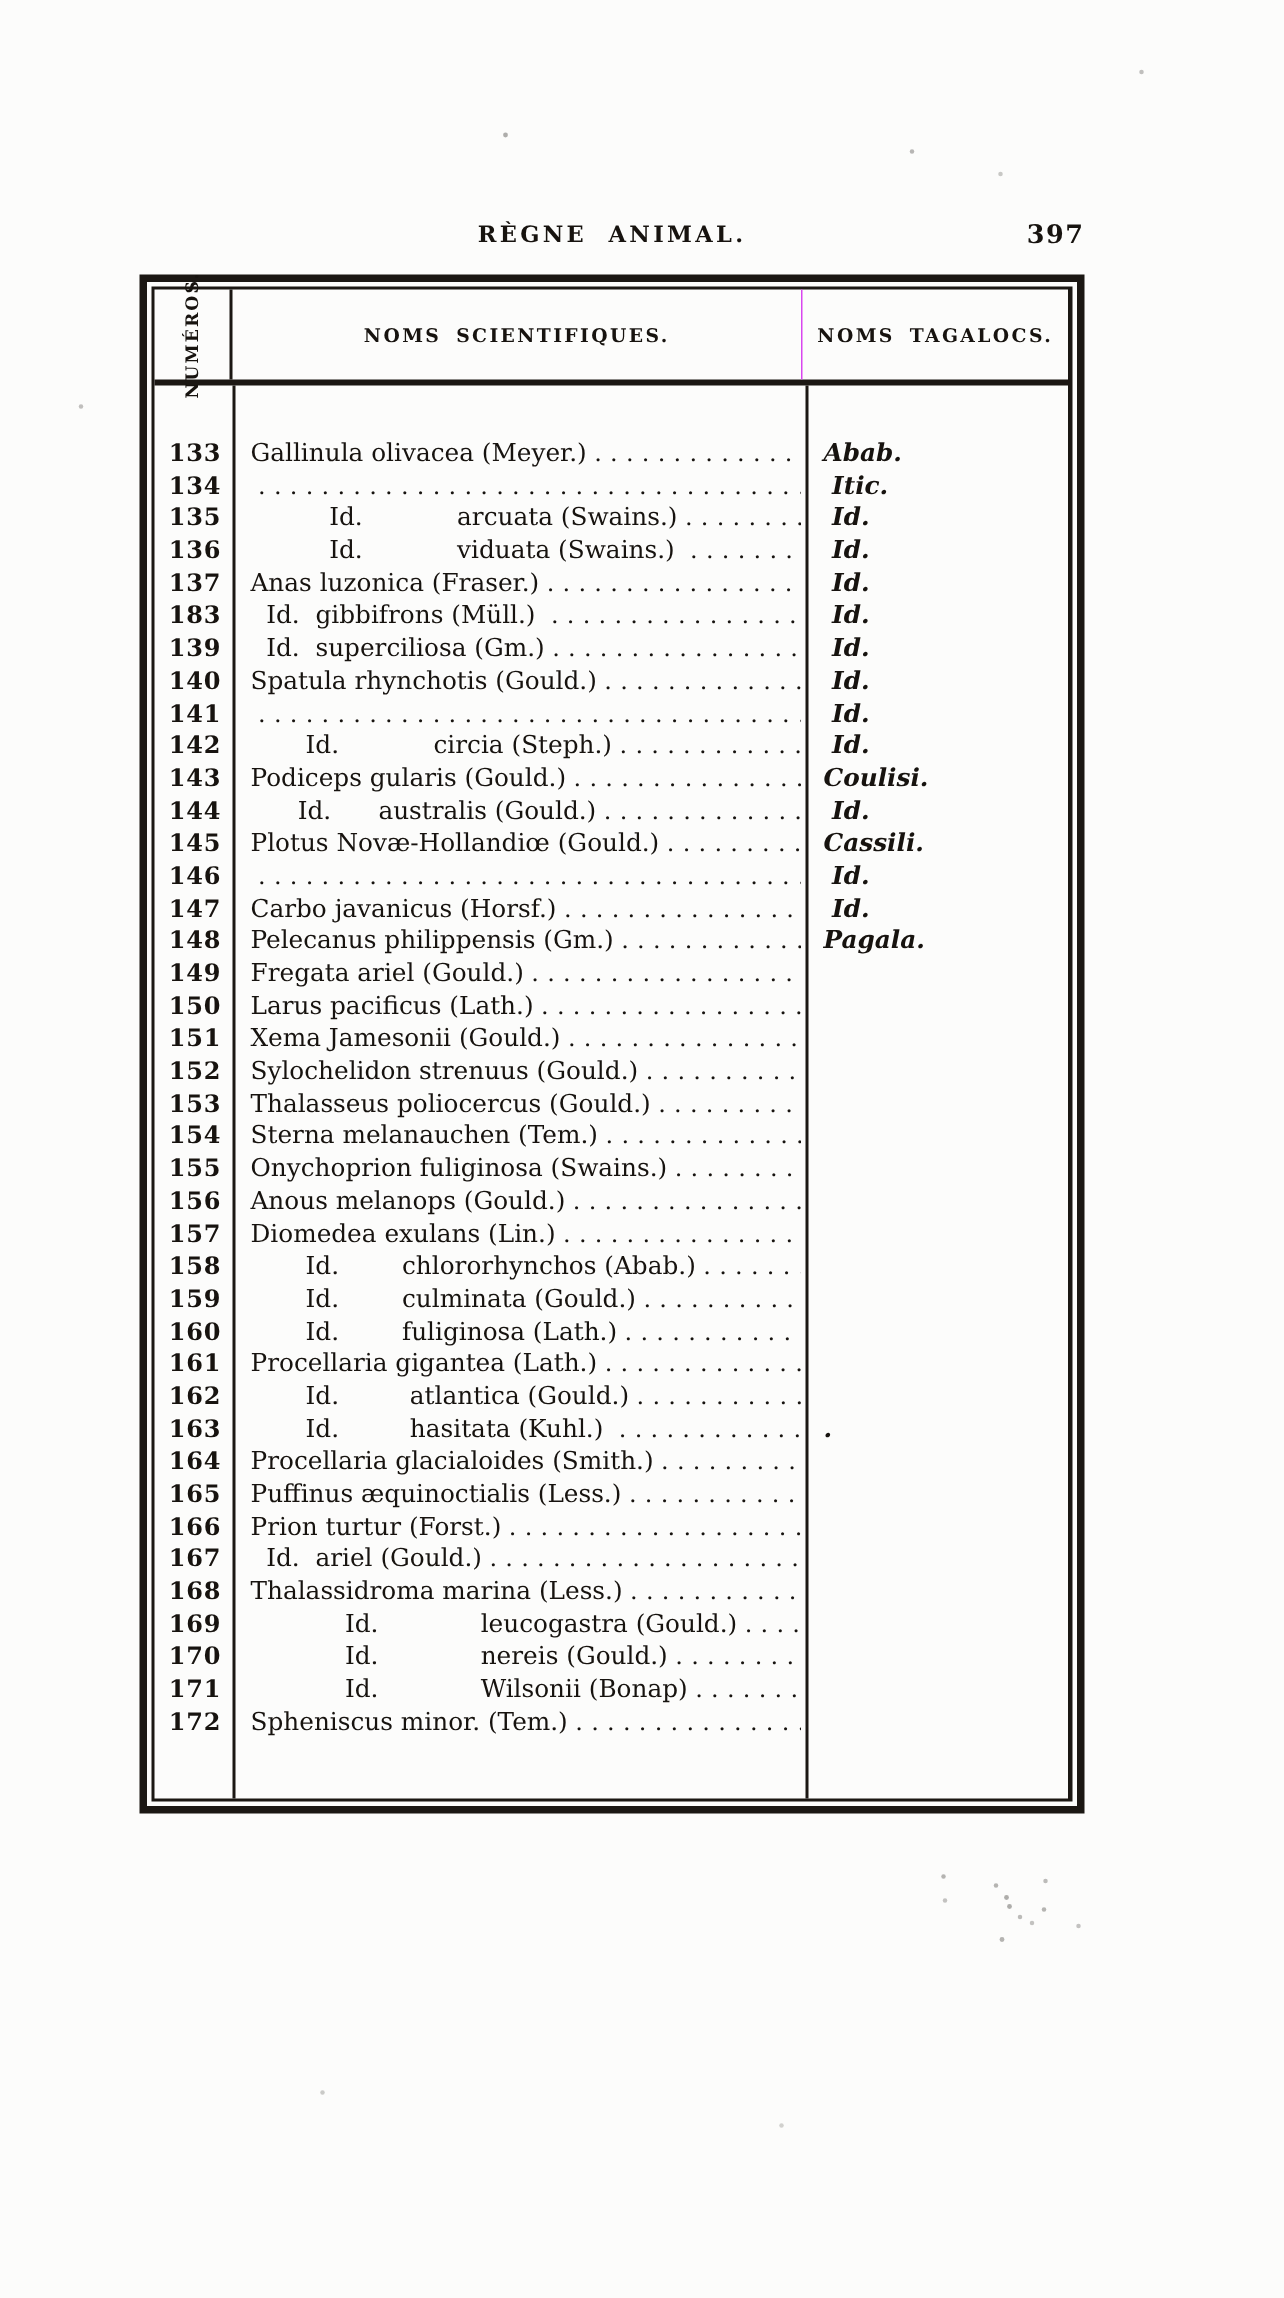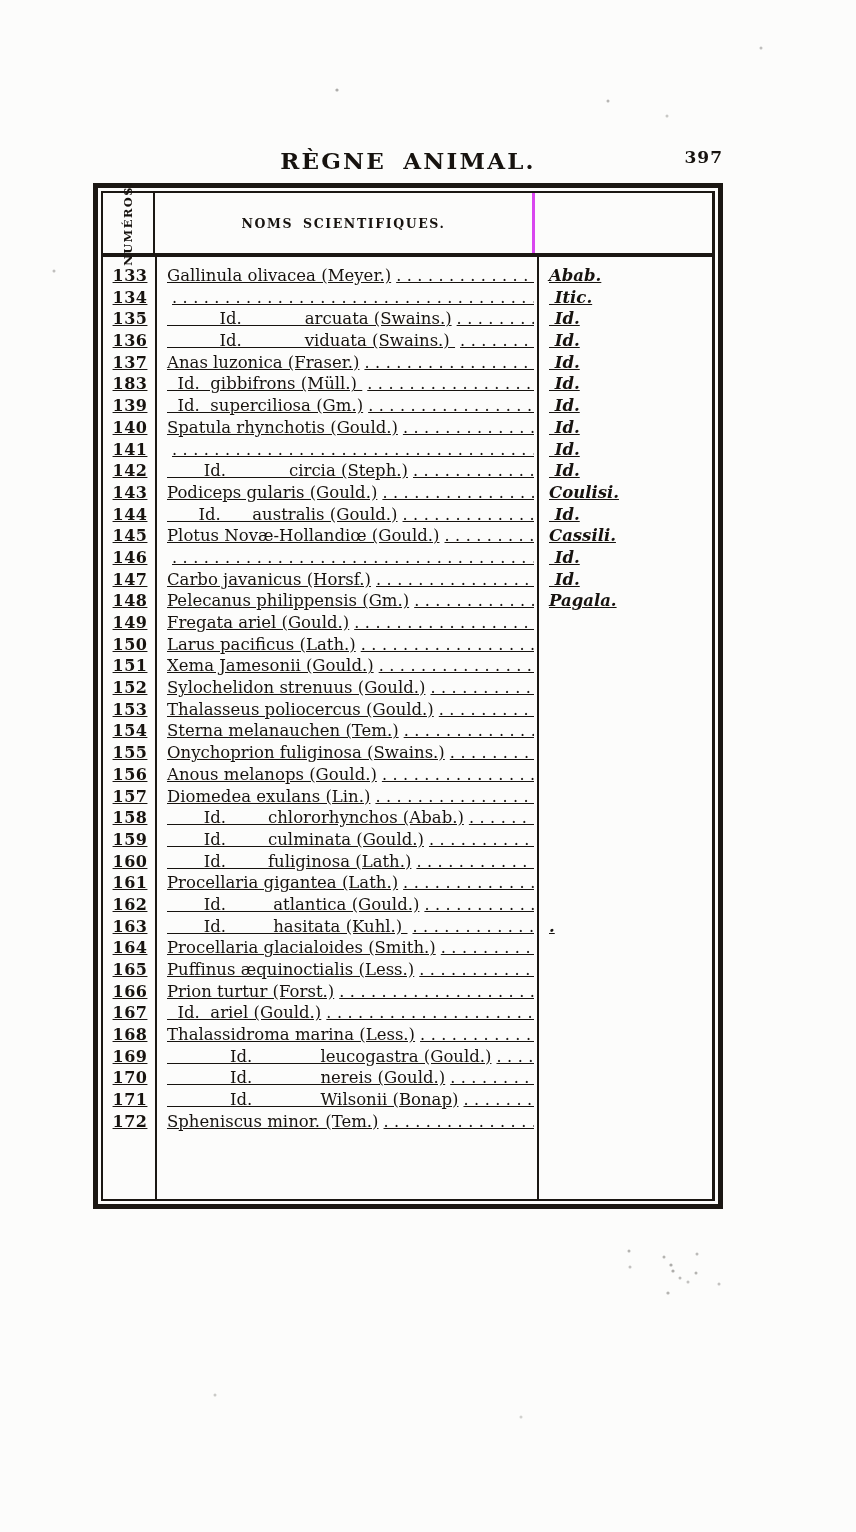--- a/index.html
+++ b/index.html
@@ -16,21 +16,21 @@
     font-family:"DejaVu Serif","Liberation Serif",serif;
     overflow:hidden;
   }
 
   
   .running-head{
     position:absolute; top:147px; left:93px; width:630px; height:24px;
   }
   .head-title{
     display:block; text-align:center;
-    font-size:23px; font-weight:700;
+    font-size:15px; font-weight:700;
     letter-spacing:2.2px; word-spacing:7px;
   }
   .page-number{
     position:absolute; right:0px; top:0;
     font-size:17px; font-weight:700; letter-spacing:1px;
   }
 
   
   .table-frame{
     position:absolute; top:183px; left:93px;
@@ -55,28 +55,27 @@
   .th{
     display:flex; align-items:center; justify-content:center;
     font-weight:700; font-size:12.5px; letter-spacing:1.6px;
     word-spacing:4px;
   }
   .th-num{ width:52px; flex:0 0 52px; border-right:2px solid #1b1713; }
   .vertical-text{
     writing-mode:vertical-rl; transform:rotate(180deg);
     font-size:11.5px; letter-spacing:1.4px; font-weight:700;
   }
-  .th-sci{ width:380px; flex:0 0 380px; border-right:3px solid #d946ef; }
+  .th-sci{ width:380px; flex:0 0 380px; border-right:1px solid #d946ef; }
   .th-tag{ flex:1; }
 
   
   .tbody{
     flex:1; position:relative;
-    padding-top:8px;
-    text-decoration:underline;
+    padding-top:34px;
   }
   .vline{ position:absolute; top:0; bottom:0; width:2px; background:#1b1713; }
   .vline-1{ left:52px; }
   .vline-2{ left:434px; }
 
   .row{ display:flex; height:21.7px; line-height:21.7px; font-size:16.5px; }
   .c-num{
     width:54px; flex:0 0 54px; text-align:center;
     font-weight:700; font-size:16px; letter-spacing:0.5px;
   }
@@ -133,20 +132,21 @@
   <span class="page-number">397</span>
 </div>
 
 <div class="table-frame">
   <div class="table-inner">
     <div class="thead">
       <div class="th th-num">
         <span class="vertical-text">NUMÉROS.</span>
       </div>
       <div class="th th-sci">NOMS SCIENTIFIQUES.</div>
+      <div class="th th-tag">NOMS TAGALOCS.</div>
     </div>
     <div class="tbody">
       <div class="vline vline-1"></div>
       <div class="vline vline-2"></div>
       <div id="rows">
           <div class="row">
             <div class="c-num">133</div>
             <div class="c-sci">
               <div class="sci">Gallinula olivacea (Meyer.)</div>
               <div class="leader">............................................................</div>

